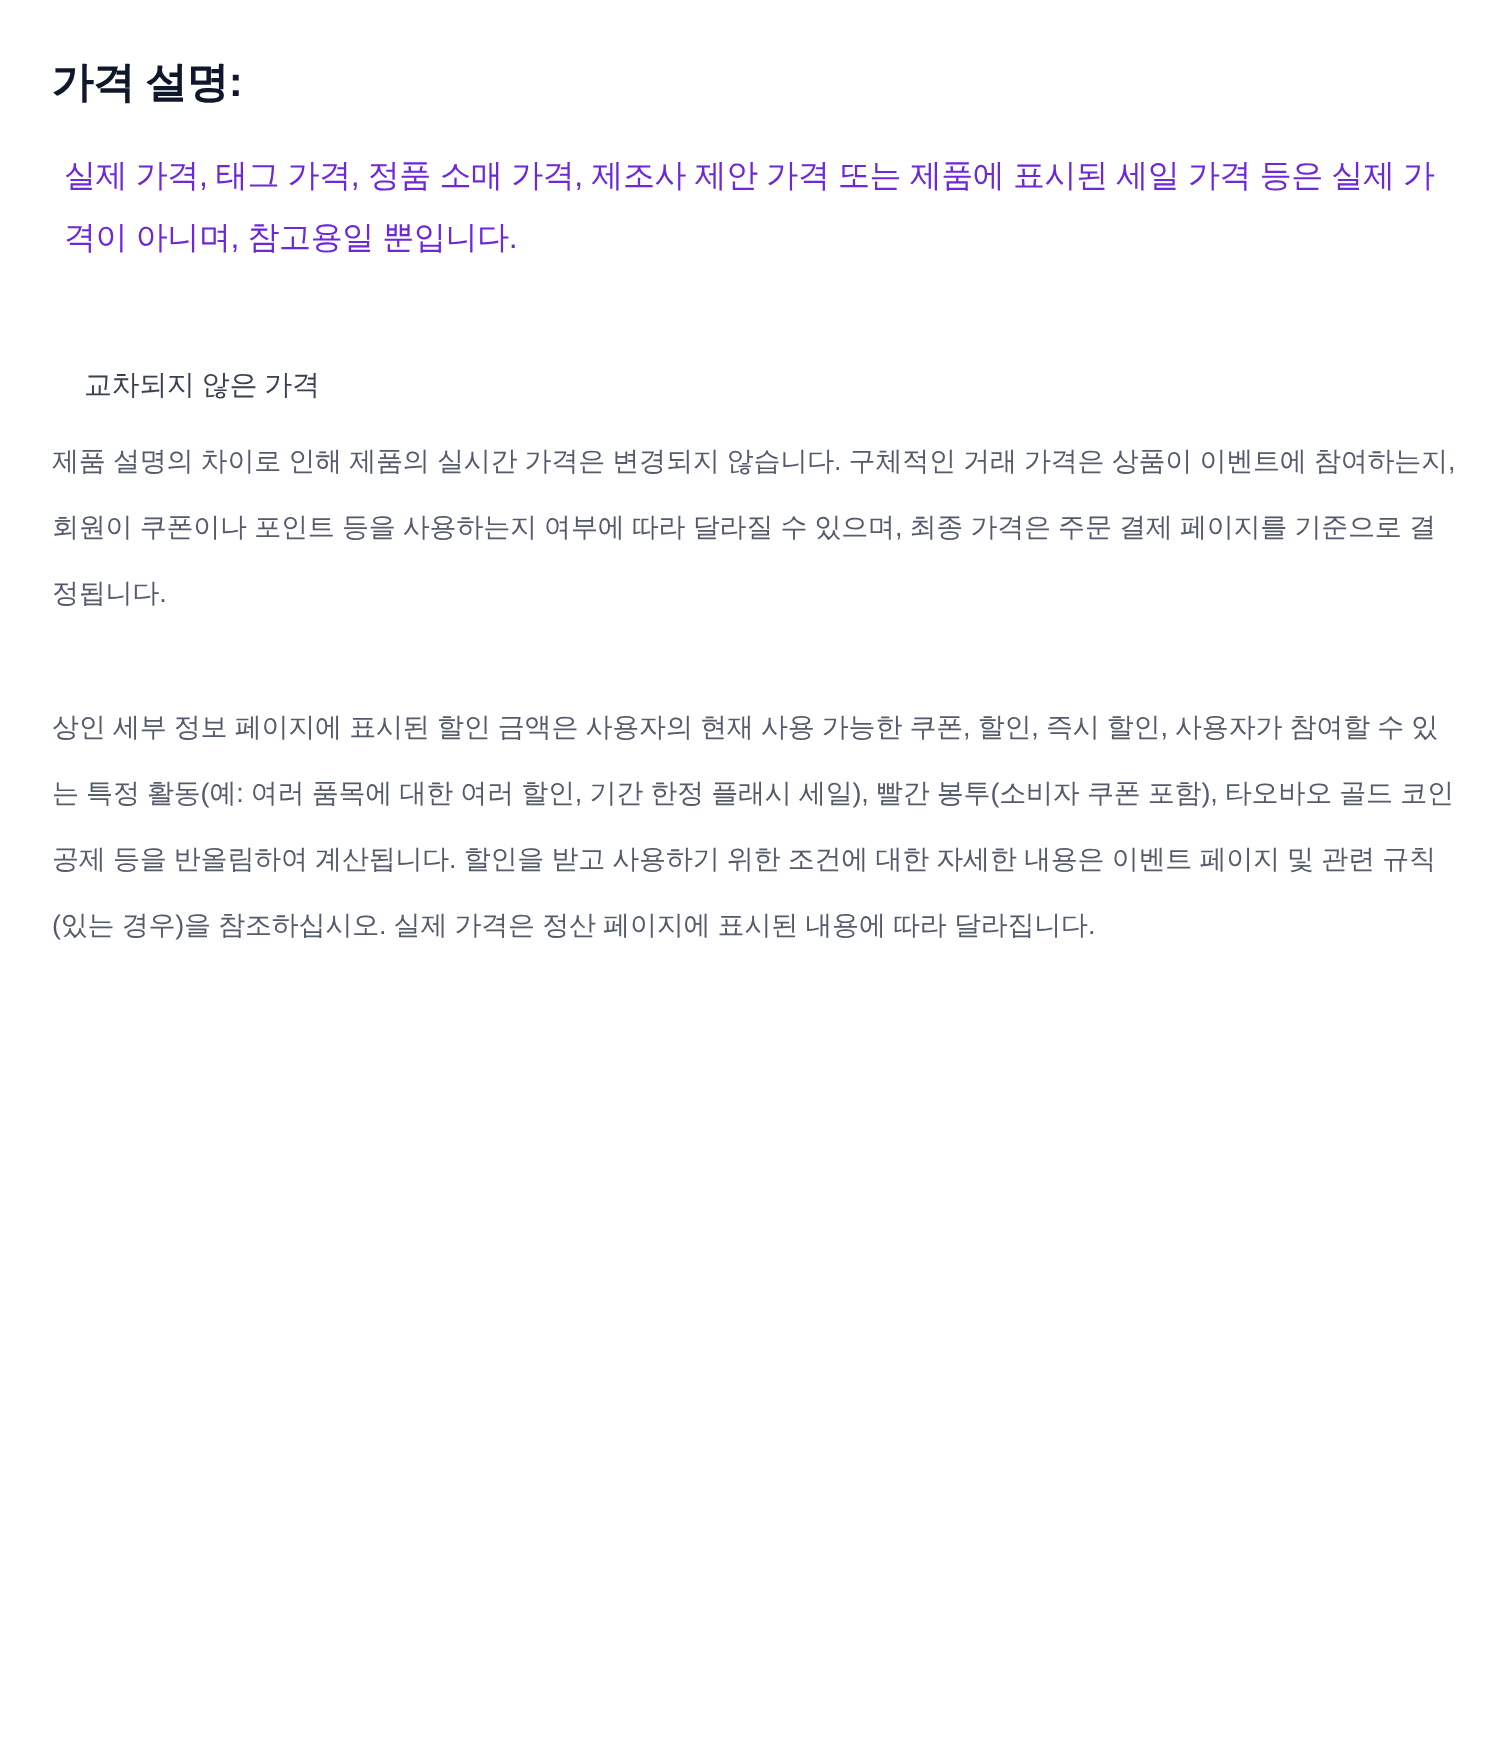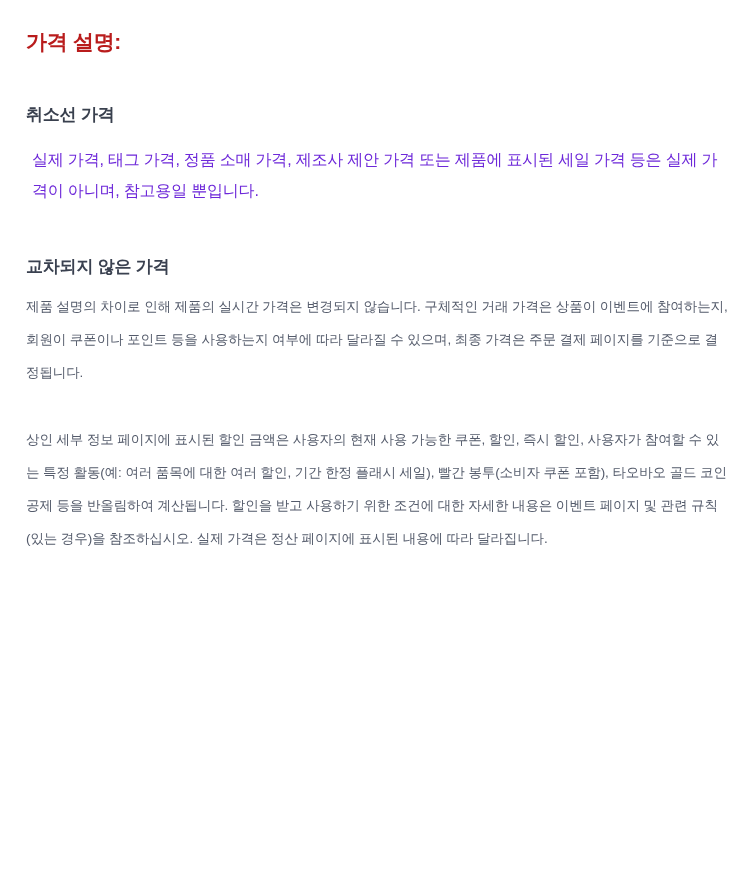--- a/index.html
+++ b/index.html
@@ -17,45 +17,45 @@
   .page {
     width: 750px;
     height: 880px;
     box-sizing: border-box;
     padding: 18px 22px 0 26px;
     position: relative;
   }
   .main-title {
     font-size: 21px;
     font-weight: bold;
-    color: #b91c1c;
+    color: #0f172a;
     letter-spacing: -0.3px;
     margin: 10px 0 0 0;
     line-height: 1.3;
   }
   .section-heading {
     font-size: 17px;
     font-weight: bold;
     color: #39404e;
     margin: 48px 0 0 0;
     letter-spacing: -0.2px;
   }
   .lead-para {
     font-size: 16px;
     line-height: 1.95;
     color: #6d28d9;
     margin: 18px 0 0 6px;
     letter-spacing: -0.2px;
     font-weight: 500;
   }
   .sub-heading {
-    font-size: 17px;
-    font-weight: bold;
+    font-size: 14px;
+    font-weight: normal;
     color: #3a4150;
-    margin: 48px 0 0 0;
+    margin: 48px 0 0 16px;
     letter-spacing: -0.2px;
   }
   .body-para {
     font-size: 13.5px;
     line-height: 2.45;
     color: #545b6b;
     margin: 12px 0 0 0;
     letter-spacing: -0.1px;
     text-align: left;
   }
@@ -69,21 +69,20 @@
     margin-top: 40px;
   }
 </style>
 </head>
 <body>
 
 <div class="page">
 
   <h1 class="main-title">가격 설명:</h1>
 
-  <h2 class="section-heading">취소선 가격</h2>
 
   <p class="lead-para">실제 가격, 태그 가격, 정품 소매 가격, 제조사 제안 가격 또는 제품에 표시된 세일 가격 등은 실제 가격이 아니며, 참고용일 뿐입니다.</p>
 
   <h3 class="sub-heading">교차되지 않은 가격</h3>
 
   <p class="body-para">제품 설명의 차이로 인해 제품의 실시간 가격은 변경되지 않습니다. 구체적인 거래 가격은 상품이 이벤트에 참여하는지, 회원이 쿠폰이나 포인트 등을 사용하는지 여부에 따라 달라질 수 있으며, 최종 가격은 주문 결제 페이지를 기준으로 결정됩니다.</p>
 
   <p class="body-para indent gap-lg">상인 세부 정보 페이지에 표시된 할인 금액은 사용자의 현재 사용 가능한 쿠폰, 할인, 즉시 할인, 사용자가 참여할 수 있는 특정 활동(예: 여러 품목에 대한 여러 할인, 기간 한정 플래시 세일), 빨간 봉투(소비자 쿠폰 포함), 타오바오 골드 코인 공제 등을 반올림하여 계산됩니다. 할인을 받고 사용하기 위한 조건에 대한 자세한 내용은 이벤트 페이지 및 관련 규칙(있는 경우)을 참조하십시오. 실제 가격은 정산 페이지에 표시된 내용에 따라 달라집니다.</p>
 
 

